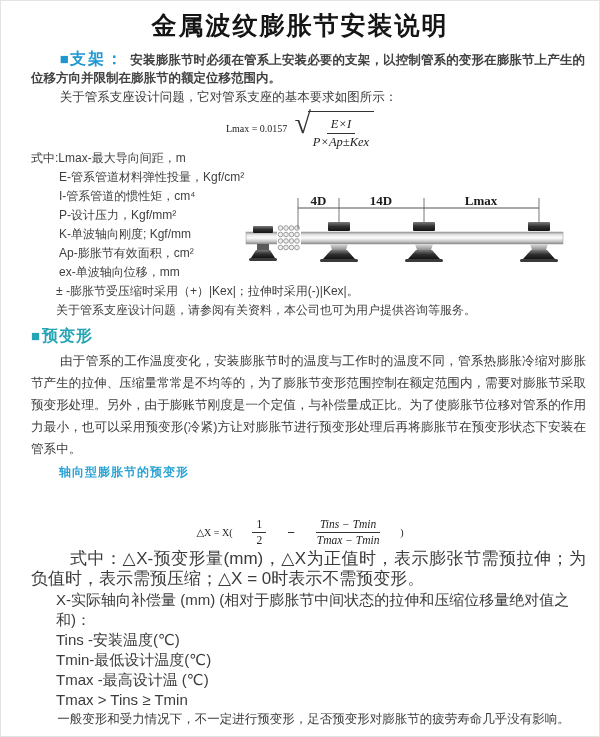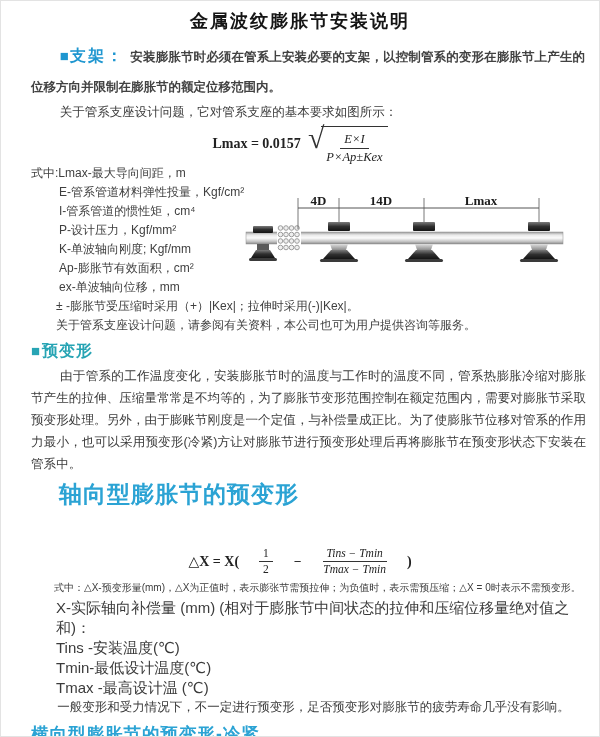--- a/index.html
+++ b/index.html
@@ -7,55 +7,55 @@
     --section-teal:#27a4b4;
     --subheading-blue:#2ba3d4;
     --text:#3b3b3b;
   }
   html,body{margin:0;padding:0;background:#fff;}
   .page{
     width:600px;height:737px;box-sizing:border-box;position:relative;overflow:hidden;
     background:#fff;border:1px solid #e3e3e3;
     font-family:"Liberation Sans","DejaVu Sans",sans-serif;color:var(--text);
   }
-  .title{margin:8px 0 8px;text-align:center;font-size:18px;font-weight:bold;color:#151515;letter-spacing:2px;}
-  .p-intro{margin:0 14px 0 30px;font-size:12.5px;line-height:30px;text-align:justify;text-indent:2.3em;font-weight:bold;color:#424242;}
+  .title{margin:8px 0 8px;text-align:center;font-size:25px;font-weight:bold;color:#151515;letter-spacing:2px;}
+  .p-intro{margin:0 14px 0 30px;font-size:12.5px;line-height:18px;text-align:justify;text-indent:2.3em;font-weight:bold;color:#424242;}
   .sq{font-weight:bold;margin-right:1px;}
   .sq.blue{color:var(--section-blue);font-size:15px;}
   .sq.teal{color:var(--section-teal);font-size:15px;}
   .h-zj{font-size:16px;font-weight:bold;color:var(--section-blue);letter-spacing:2px;margin-right:6px;}
   .p-example{margin:0 14px 0 30px;font-size:12.5px;line-height:21.5px;text-indent:2.3em;font-weight:normal;}
   
   .fx{font-family:"Liberation Serif","DejaVu Serif",serif;color:#222;}
   .formula{display:flex;justify-content:center;align-items:center;}
   .formula.lmax{height:40px;margin:0;}
-  .f-lhs{font-weight:bold;font-size:14px;}
+  .f-lhs{font-weight:normal;font-size:10px;}
   .sqrt{display:inline-flex;align-items:flex-start;margin-left:7px;}
   .rad{font-size:30px;line-height:30px;font-weight:400;margin-right:-3px;color:#333;}
   .sqrt-body{border-top:1.4px solid #333;padding:2px 5px 0;margin-top:3px;}
   .frac{display:inline-flex;flex-direction:column;align-items:center;font-size:12.5px;line-height:1.15;font-weight:normal;}
   .frac .num{padding:0 4px 1px;border-bottom:1px solid #333;}
   .frac .den{padding-top:1px;}
   .fi{font-style:italic;}
   .defs{margin:0 0 0 30px;font-size:12px;line-height:19px;color:#3f3f3f;}
   .defs .d{white-space:nowrap;}
   .defs .d.ind{padding-left:28px;}
   .defs .d.ind2{padding-left:25px;}
   .diagram{position:absolute;left:240px;top:192px;}
   .sec-h2{margin:6px 0 0 30px;font-size:16px;font-weight:bold;color:var(--section-teal);letter-spacing:1px;}
   .p-predeform{margin:3px 13px 0 30px;font-size:12.6px;line-height:22px;text-align:justify;text-indent:2.3em;}
   .sub-h{font-weight:bold;color:var(--subheading-blue);letter-spacing:1px;}
-  .sub-h.axial{margin:4px 0 0 58px;font-size:23px;}
+  .sub-h.axial{margin:4px 0 0 58px;font-size:12px;}
   .sub-h.lateral{margin:4px 0 0 30px;font-size:17.5px;}
   .formula.dx{height:32px;gap:20px;font-size:13.5px;margin-top:36px;}
   .formula.dx .frac{font-size:11.5px;}
   .formula.dy{height:28px;gap:5px;font-size:13.5px;}
   .formula.dy .frac{font-size:11.5px;}
   .op{font-weight:bold;padding:0 1px;}
-  .p-explain{margin:0 13px 0 30px;font-size:10px;line-height:20.5px;text-align:justify;text-indent:2.3em;}
+  .p-explain{margin:0 13px 0 30px;font-size:17px;line-height:20.5px;text-align:justify;text-indent:2.3em;}
   .lines .d{margin-left:55px;font-size:15px;line-height:20px;}
   .note-axial{margin:0 13px 0 30px;text-indent:2.1em;font-size:12.5px;line-height:20px;font-family:Liberation Mono, monospace;}
 </style>
 </head>
 <body>
 
 <div class="page">
 
   <div class="title">金属波纹膨胀节安装说明</div>
 
@@ -183,20 +183,21 @@
     <span class="f-lhs">)</span>
   </div>
 
   <p class="p-explain">式中：△X-预变形量(mm)，△X为正值时，表示膨张节需预拉伸；为负值时，表示需预压缩；△X = 0时表示不需预变形。</p>
 
   <div class="lines">
     <div class="d">X-实际轴向补偿量 (mm) (相对于膨胀节中间状态的拉伸和压缩位移量绝对值之和)：</div>
     <div class="d">Tins -安装温度(℃)</div>
     <div class="d">Tmin-最低设计温度(℃)</div>
     <div class="d">Tmax -最高设计温 (℃)</div>
+    <div class="d">Tmax &gt; Tins ≥ Tmin</div>
   </div>
 
   <p class="note-axial">一般变形和受力情况下，不一定进行预变形，足否预变形对膨胀节的疲劳寿命几乎没有影响。</p>
 
   <div class="sub-h lateral">横向型膨胀节的预变形-冷紧</div>
 
   <div class="formula dy fx">
     <span class="f-lhs">△Y =</span>
     <span class="frac">
       <span class="num">1</span>

